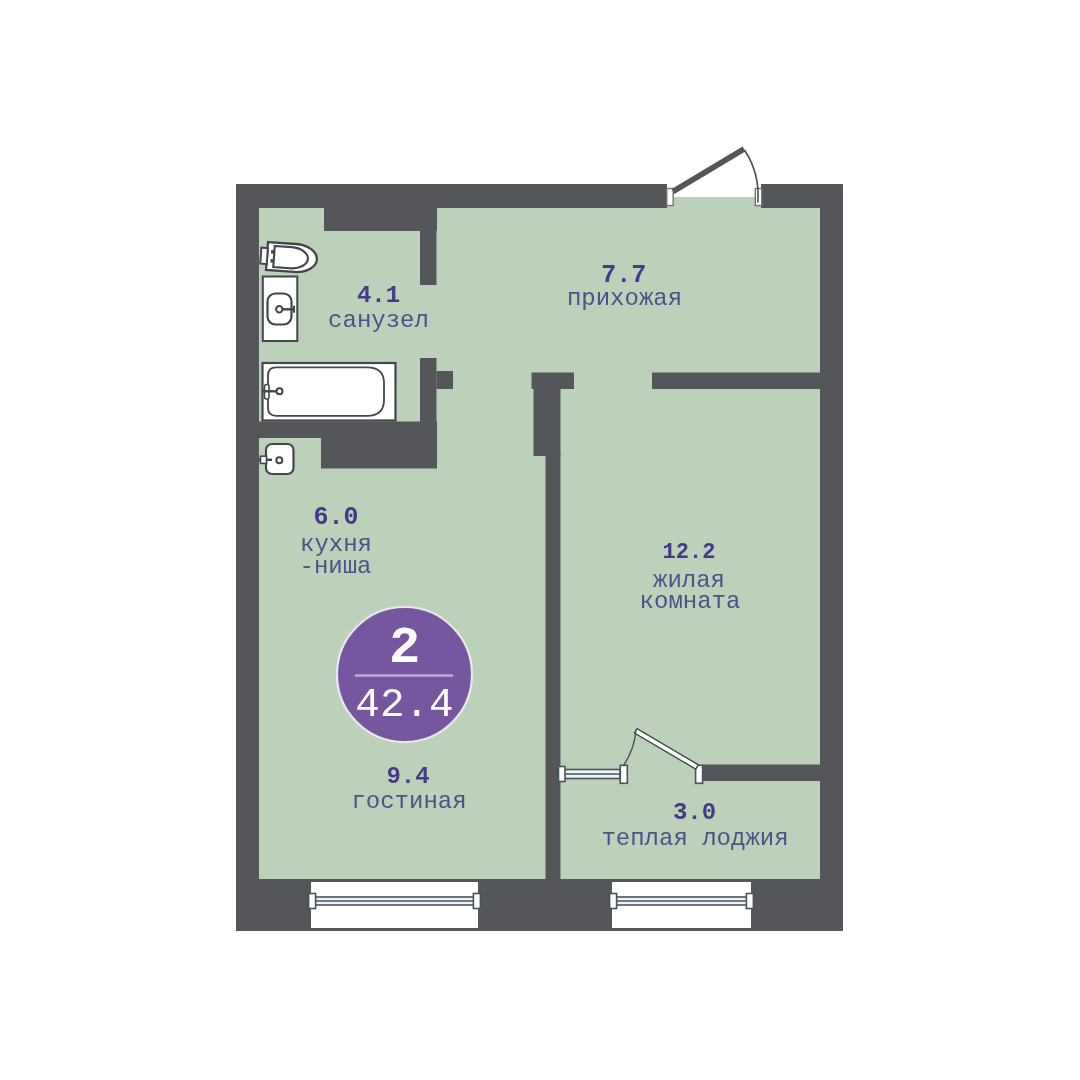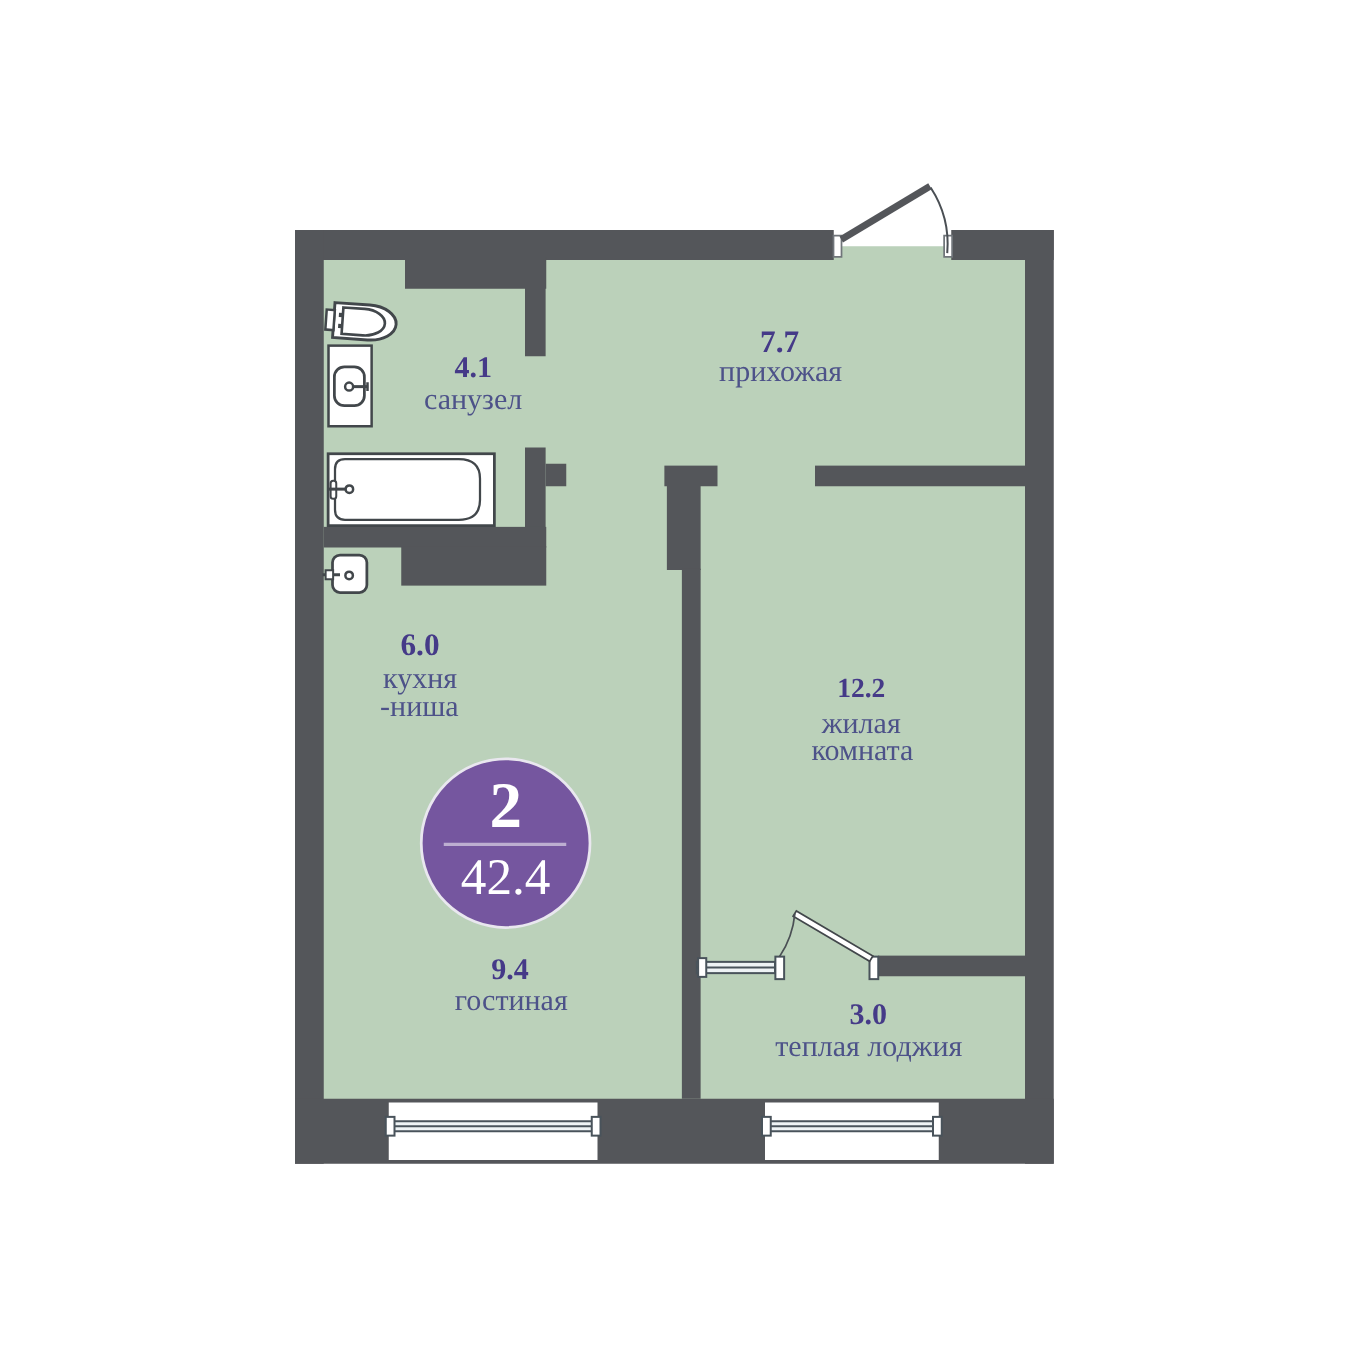--- a/index.html
+++ b/index.html
@@ -1,17 +1,17 @@
 <!DOCTYPE html>
 <html><head>
 <meta charset="utf-8">
 <style>
   html,body{margin:0;padding:0;background:#ffffff;}
   #page{position:relative;width:948px;height:1080px;background:#ffffff;overflow:hidden;
-        font-family:Liberation Serif, serif;}
+        font-family:Liberation Mono, monospace;}
   svg{position:absolute;left:0;top:0;}
   .num{font-weight:bold;fill:#453a88;}
   .nam{fill:#4d5289;}
 </style>
 </head>
 <body>
 <div id="page">
 <svg width="1080" height="1080" viewBox="0 0 1080 1080">
 
   <rect x="240" y="197" width="600" height="728" fill="#bbd1ba"></rect>

